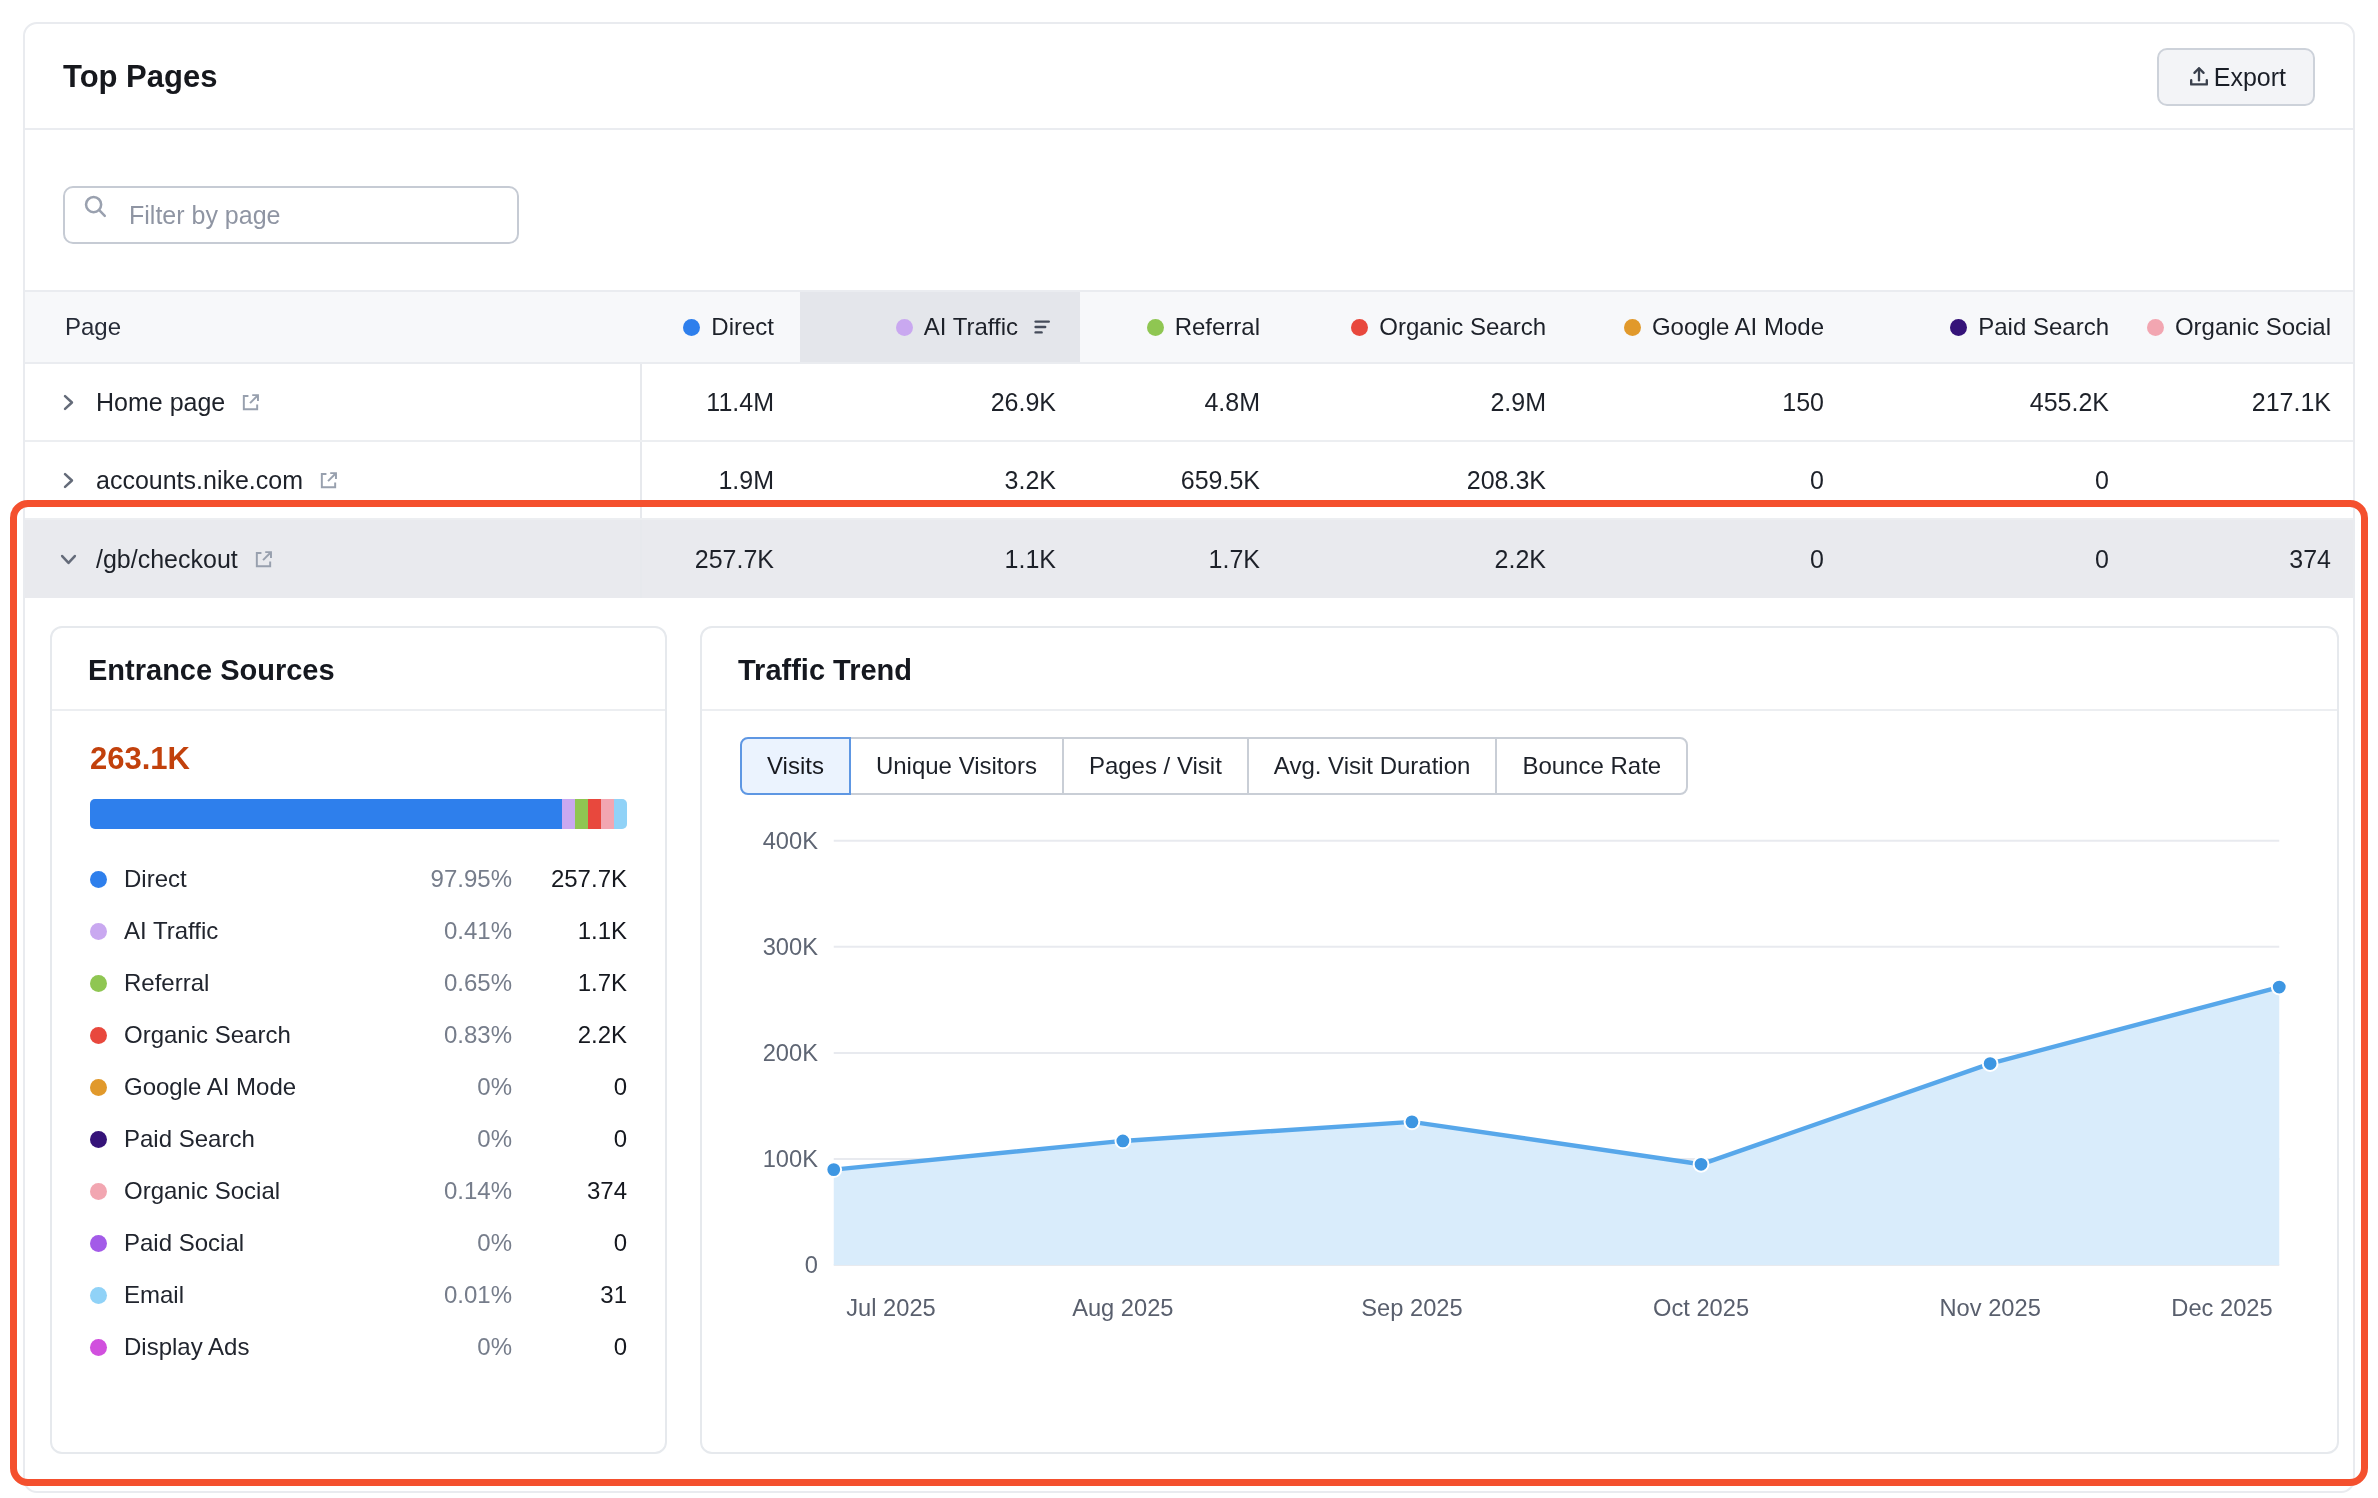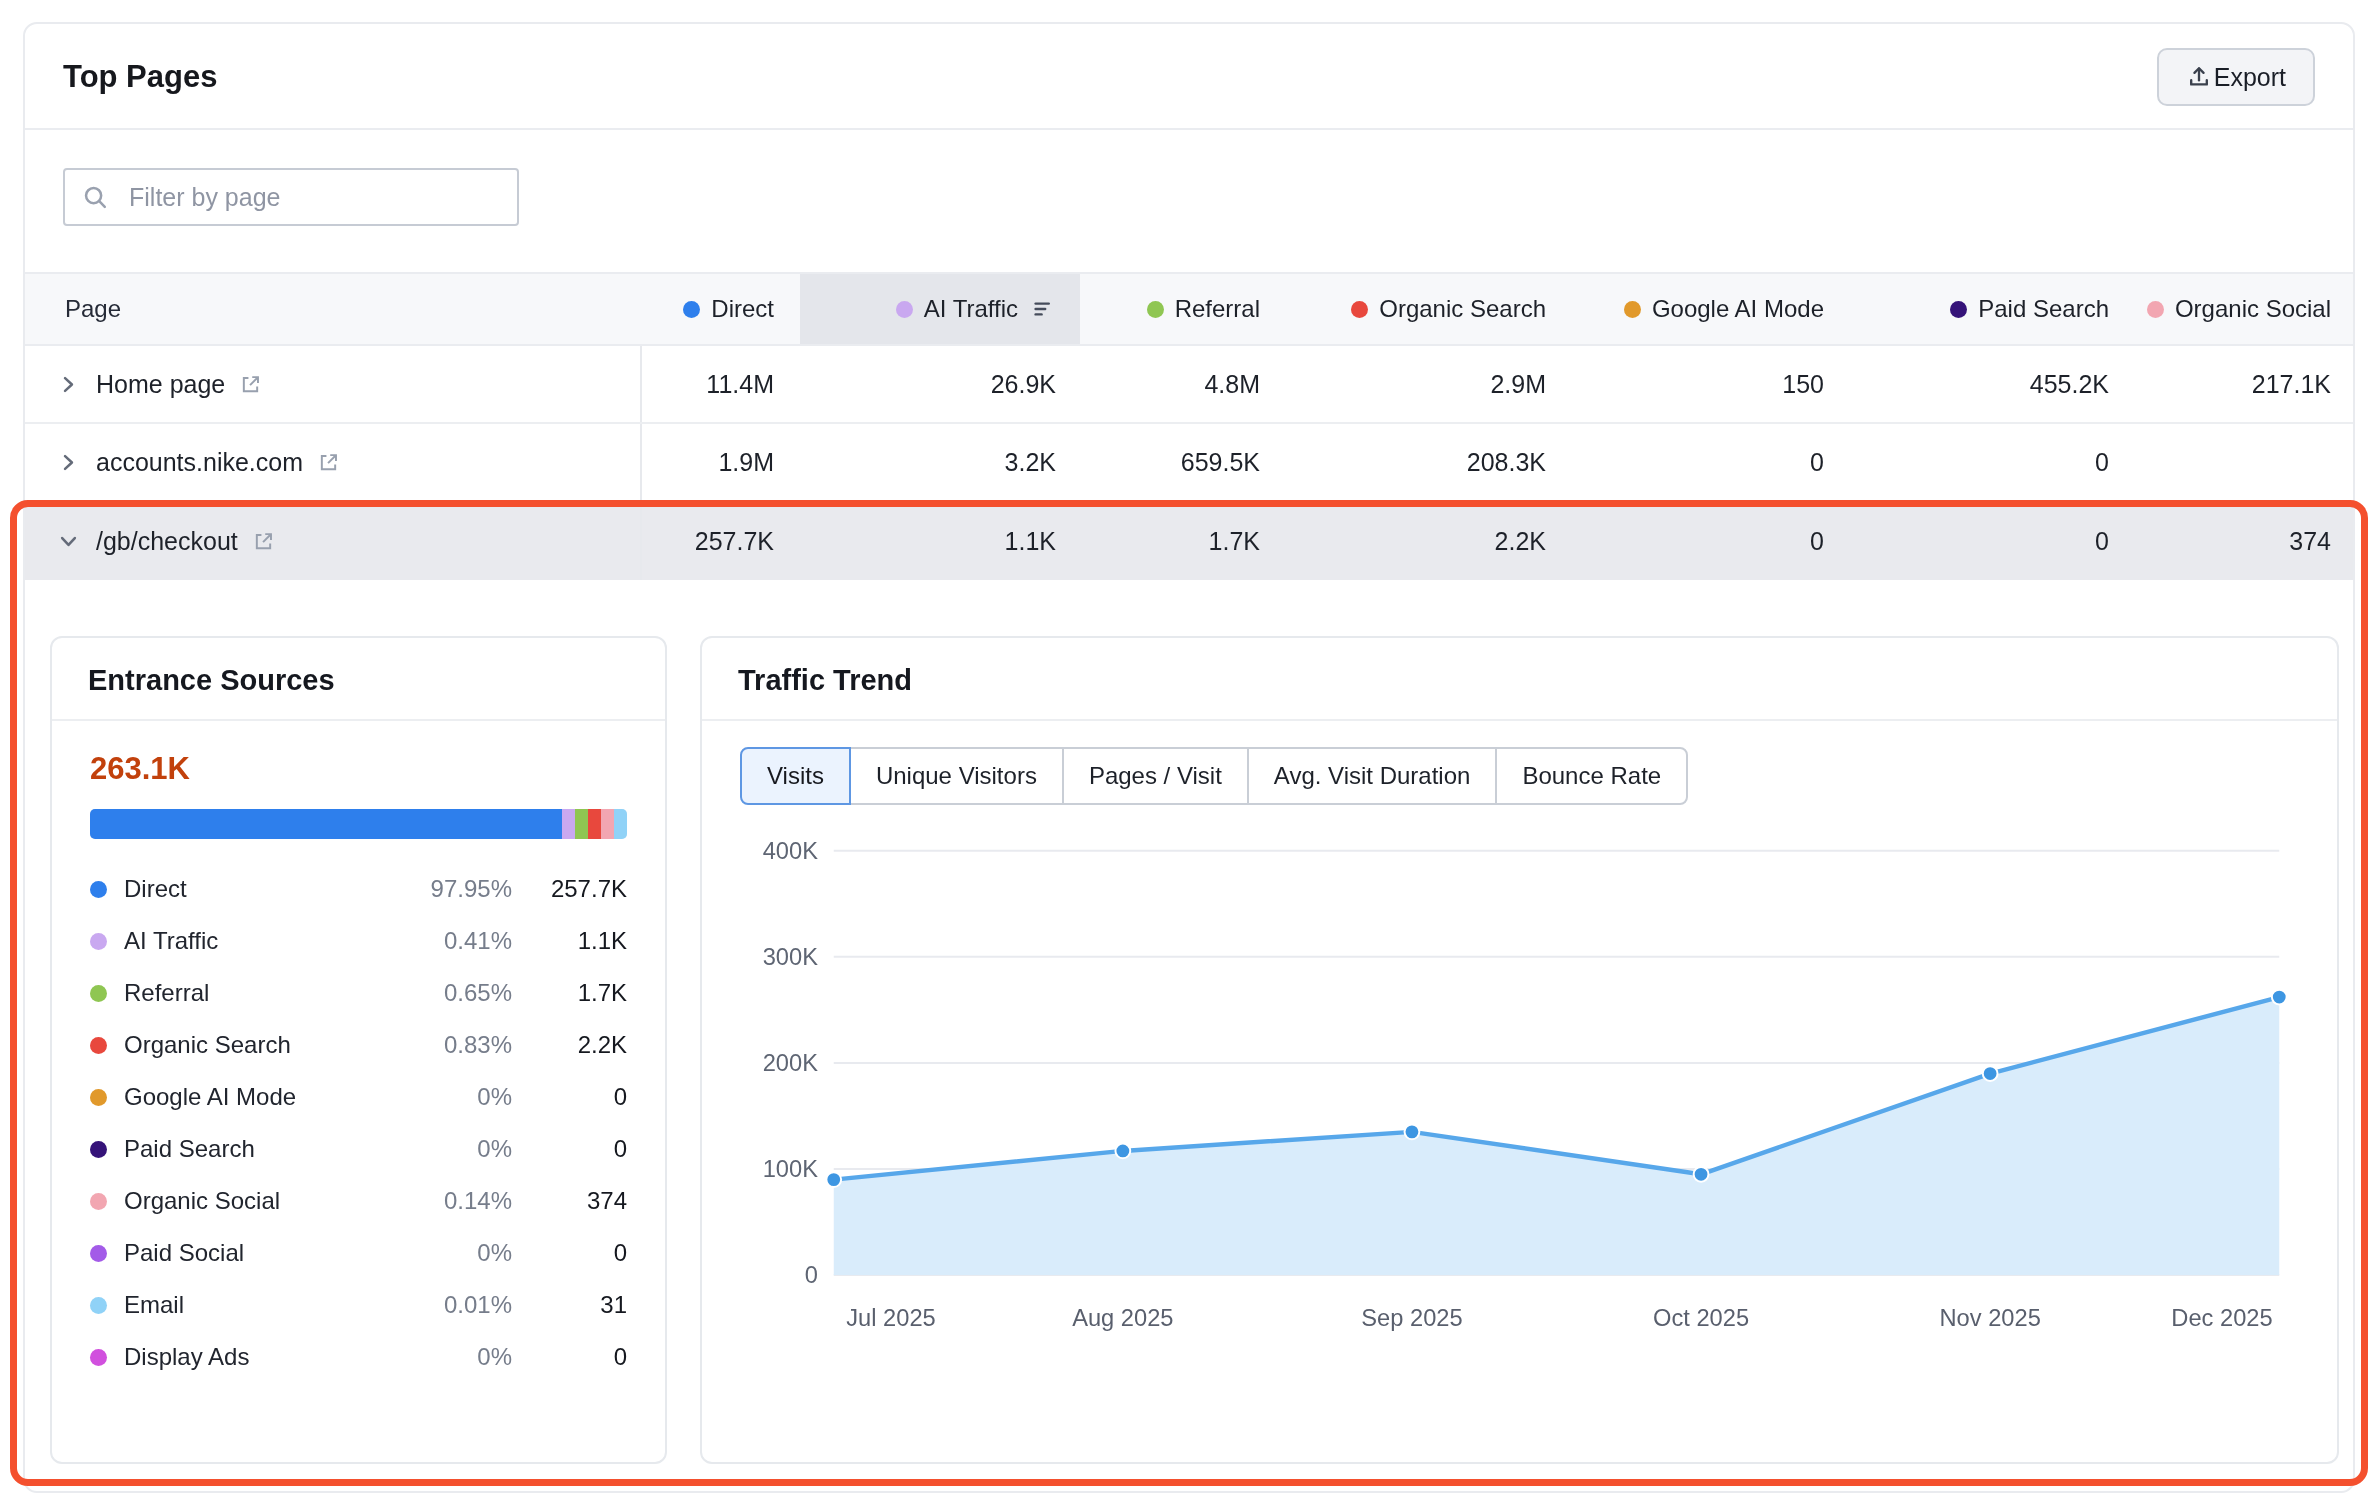--- a/index.html
+++ b/index.html
@@ -17,43 +17,43 @@
   .hdr { display:flex; justify-content:space-between; align-items:center;
          padding:24px 38px 22px; border-bottom:2px solid #EAECF0; }
   .hdr h1 { margin:0; font-size:31px; font-weight:700; color:#16181D; }
   .export-btn { display:flex; align-items:center; gap:2px; height:58px; padding:0 27px;
     background:#F3F4F7; border:2px solid #CDD2DA; border-radius:10px;
     font-size:25px; color:#1A1E27; cursor:pointer; font-family:inherit; }
   
   .toolbar { padding:38px 38px 46px; }
   .filter { position:relative; width:456px; }
   .filter input { width:100%; height:58px; box-sizing:border-box;
-    border:2px solid #C6CBD4; border-radius:4px; padding:0 18px 0 64px;
-    font-size:25px; color:#6d28d9; background:#fff; font-family:inherit; }
+    border:2px solid #C6CBD4; border-radius:10px; padding:0 18px 0 64px;
+    font-size:25px; color:#6d28d9; background:#fff; font-family:inherit;margin-top:18px; }
   .filter input::placeholder { color:#8F95A3; }
   .sicon { position:absolute; left:18px; top:50%; transform:translateY(-50%); display:flex; }
   
   .trow { display:grid; grid-template-columns:617px 132px 282px 204px 286px 278px 285px minmax(0,1fr);
           align-items:stretch; padding-right:22px; box-sizing:border-box; }
   .thead { background:#F7F8FA; border-top:2px solid #EAECF0; border-bottom:2px solid #EAECF0; height:74px; }
   .cell { display:flex; align-items:center; min-width:0; }
   .page-h { padding-left:40px; font-size:24px; color:#262B37; }
   .col-h { justify-content:flex-end; gap:11px; font-size:24px; color:#1D2129; white-space:nowrap; }
   .col-h.hl { background:#E4E6EB; margin-left:26px; margin-right:-24px; padding-right:24px; }
   .dot { width:17px; height:17px; border-radius:50%; flex:none; }
   .sorticon { display:flex; margin-left:3px; }
   .trow.body { height:78px; border-bottom:2px solid #ECEEF1; background:#fff; }
   .trow.body.row-exp { background:#E9EAEE; border-bottom:none; }
   .page-cell { padding-left:30px; gap:14px; border-right:2px solid #E7E9ED; font-size:25px; color:#1D2129; }
   .chev { background:none; border:none; padding:0 2px; cursor:pointer; display:flex; align-items:center; }
   .page-name { cursor:pointer; }
   .extlink { display:flex; cursor:pointer; }
   .num { justify-content:flex-end; font-size:25px; color:#1D2129; white-space:nowrap; }
   
-  .expand { display:flex; gap:33px; padding:28px 14px 0 25px;margin-top:28px; }
+  .expand { display:flex; gap:33px; padding:28px 14px 0 25px; }
   .mini-card { background:#fff; border:2px solid #E6E9ED; border-radius:12px;
                box-sizing:border-box; height:828px; overflow:hidden; }
   .entrance { width:617px; flex:none; }
   .trend { flex:1; }
   .mini-title { font-size:29px; font-weight:700; color:#15181F;
                 padding:26px 36px 22px; border-bottom:2px solid #ECEEF1; }
   .ent-body { padding:26px 38px 0; }
   .total { font-size:31px; font-weight:700; color:#c2410c; margin:4px 0 22px; }
   .stack { display:flex; height:30px; border-radius:5px; overflow:hidden; margin-bottom:24px; background:#EDEEF1; }
   .seg { height:100%; }

